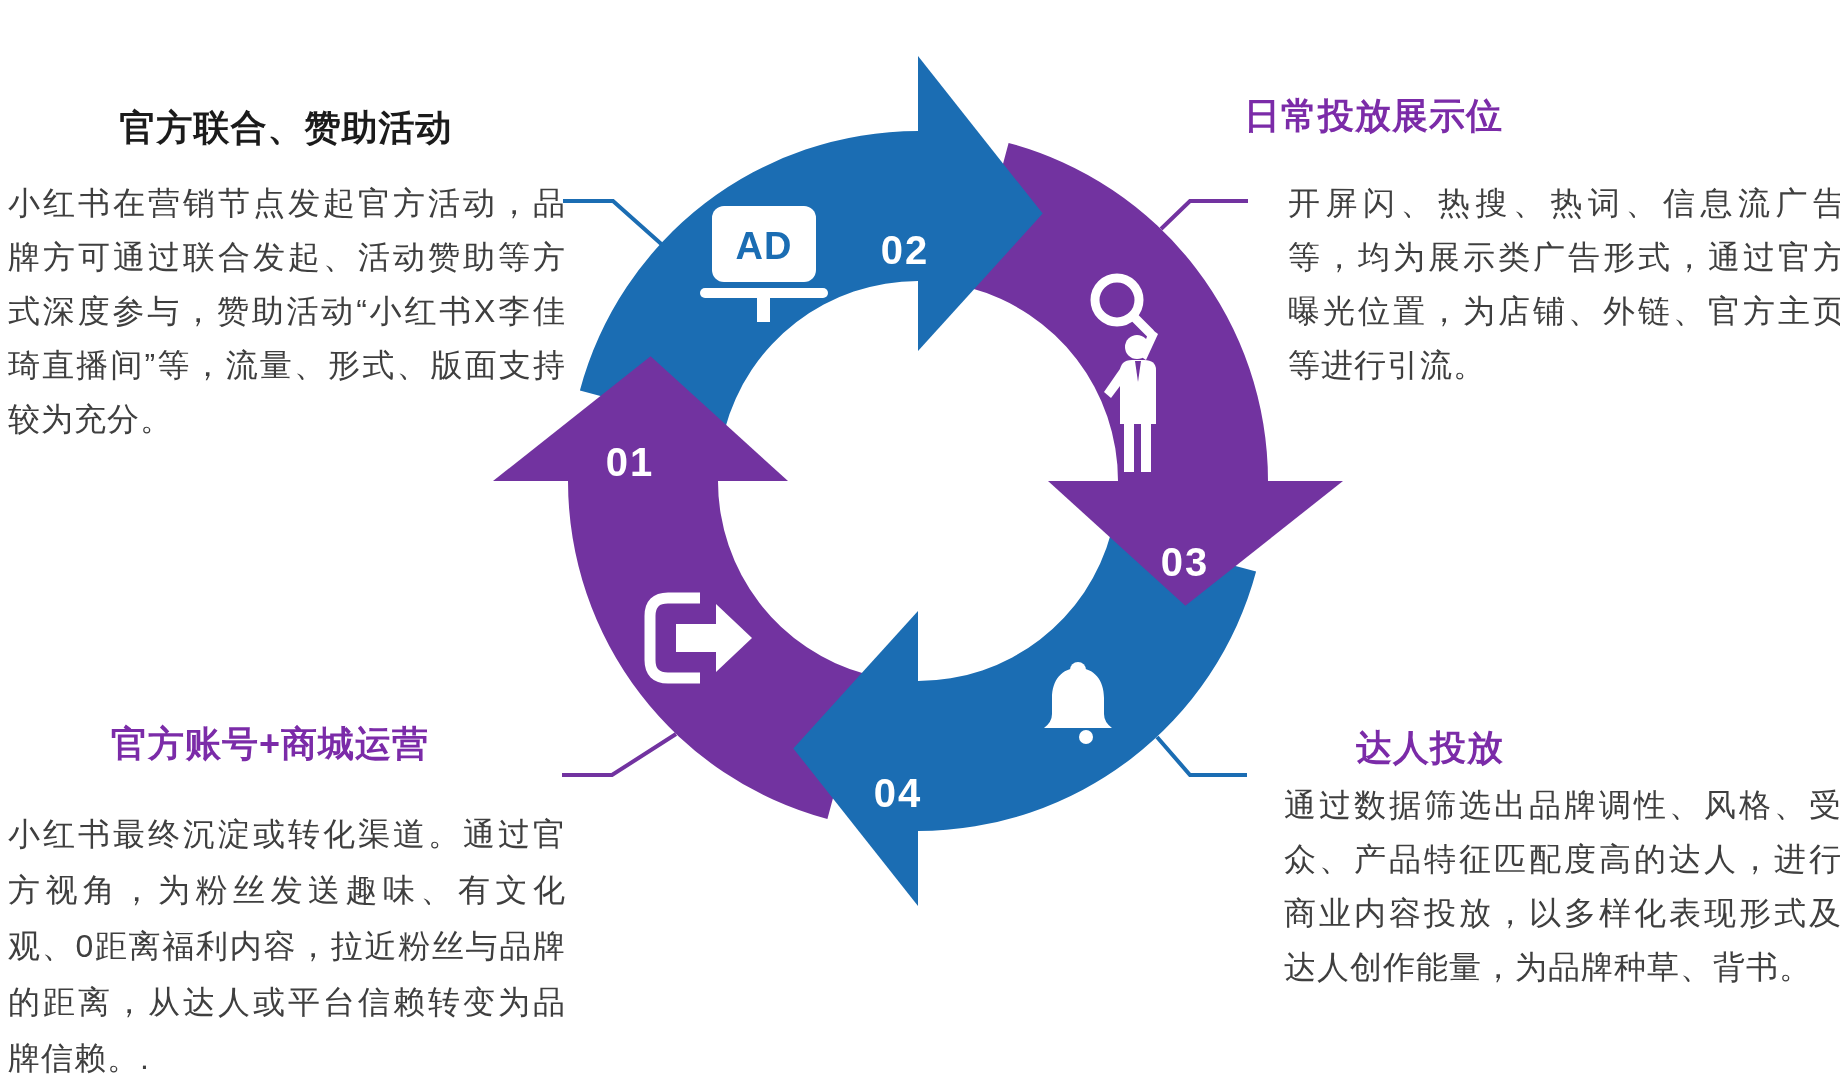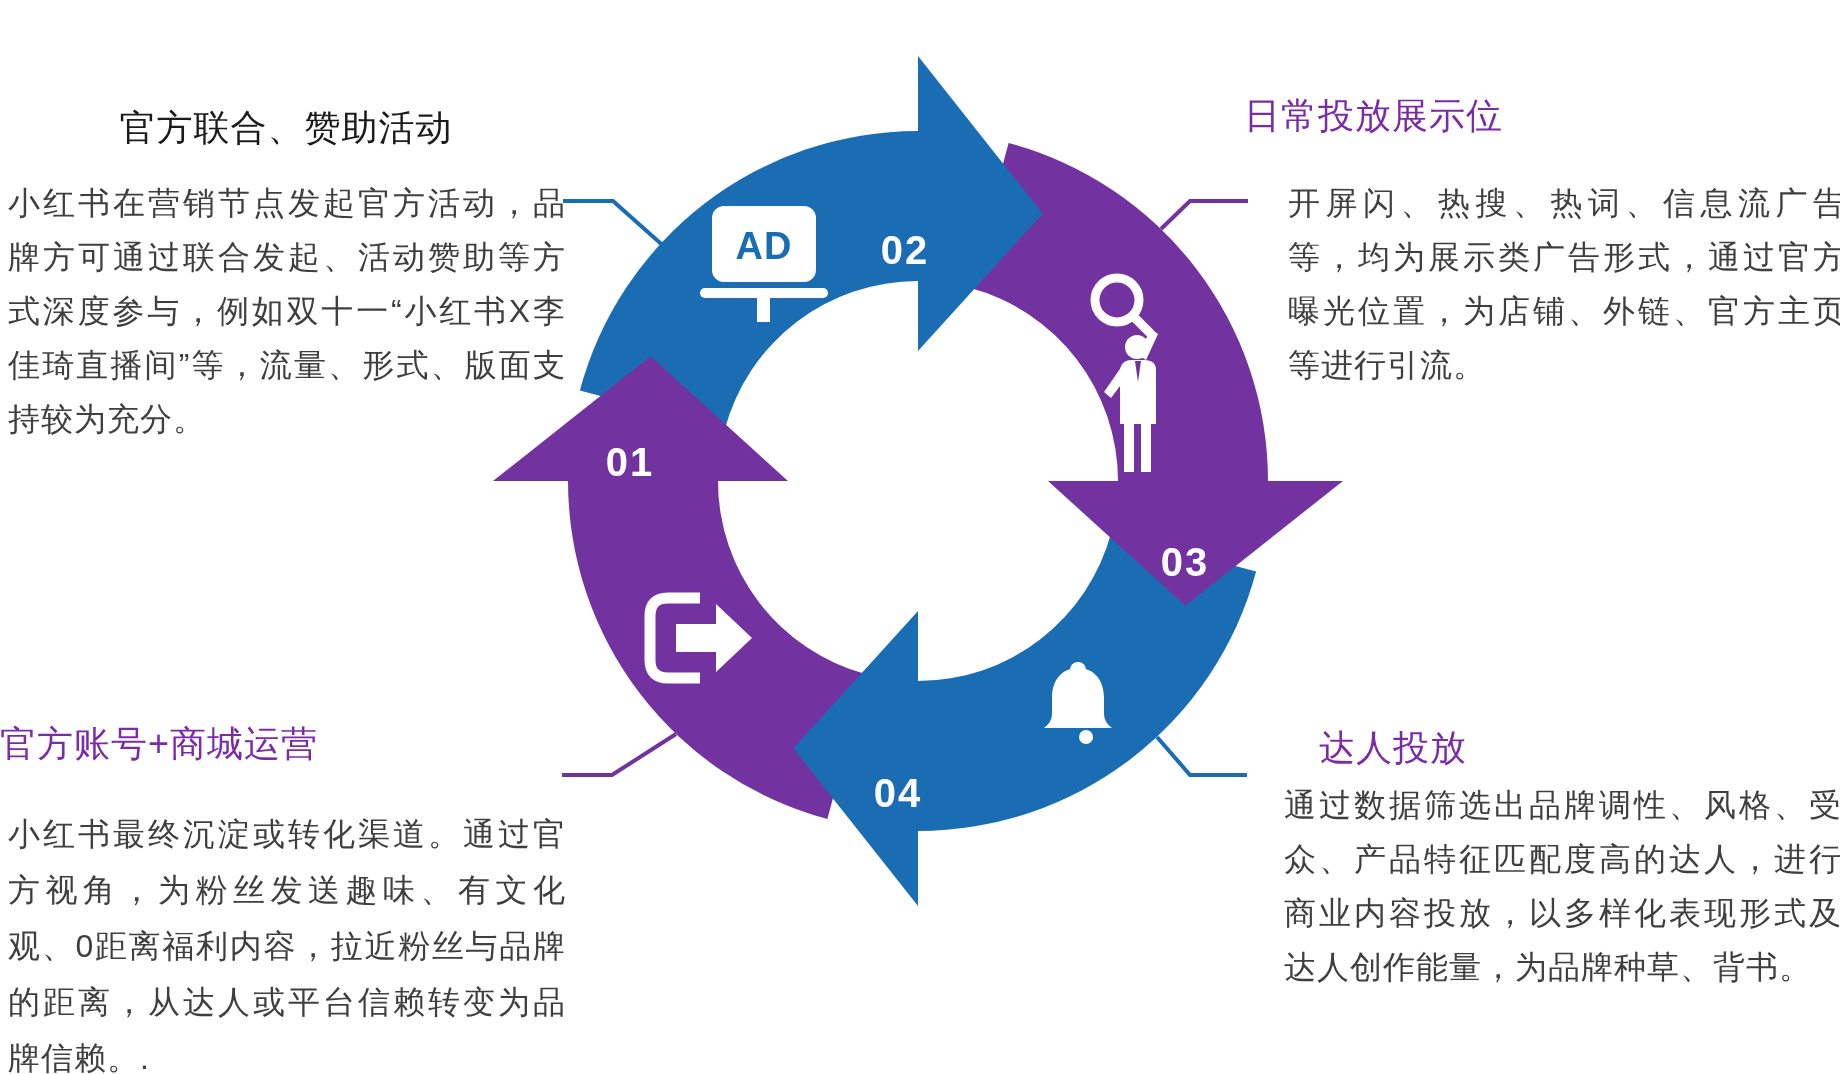--- a/index.html
+++ b/index.html
@@ -18,35 +18,35 @@
   svg text.num {
     font-family:"Liberation Sans","DejaVu Sans",sans-serif;
     font-weight:bold; font-size:40px; fill:#ffffff; letter-spacing:2px;
   }
   svg text.ad {
     font-family:"Liberation Sans","DejaVu Sans",sans-serif;
     font-weight:bold; font-size:38px; fill:#1b6db3; letter-spacing:1px;
   }
   .block { position:absolute; }
   .title {
-    font-size:36px; font-weight:normal; color:#7b2ba8;
+    font-size:36px; font-weight:bold; color:#7b2ba8;
     letter-spacing:1px; white-space:nowrap;
   }
   .title.dark { color:#1b1b1b; }
   .body-text {
     font-size:32px; color:#3f3f3f; letter-spacing:1px;
     line-height:54px; text-align:justify; text-justify:inter-character;
   }
   .tl-title { left:8px;   top:104px; width:556px; text-align:center; }
   .tl-body  { left:8px;   top:176px; width:558px; }
   .tr-title { left:1244px;top:92px; }
   .tr-body  { left:1288px;top:176px; width:558px; }
-  .bl-title { left:0px;   top:720px; width:540px; text-align:left; }
+  .bl-title { left:0px;   top:720px; width:540px; text-align:center; }
   .bl-body  { left:8px;   top:806px; width:558px; line-height:56px; }
-  .br-title { left:1319px;top:724px; }
+  .br-title { left:1356px;top:724px; }
   .br-body  { left:1284px;top:778px; width:558px; }
 </style>
 </head>
 <body>
 
 <div id="stage">
 
   <svg width="1840" height="1074" viewBox="0 0 1840 1074">
 
     <path class="stroke-blue" d="M563 201 L613 201 L668 250"></path>
@@ -95,21 +95,21 @@
     </g>
 
     <g>
       <path class="icon-stroke" stroke-width="11" d="M700 598 L668 598 Q650 598 650 616 L650 660 Q650 678 668 678 L700 678"></path>
       <rect class="icon-white" x="676" y="624" width="40" height="28"></rect>
       <path class="icon-white" d="M716 604 L716 672 L752 638 Z"></path>
     </g>
   </svg>
 
   <div class="block title dark tl-title">官方联合、赞助活动</div>
-  <div class="block body-text tl-body">小红书在营销节点发起官方活动，品牌方可通过联合发起、活动赞助等方式深度参与，例如双十一“小红书X李佳琦直播间”等，流量、形式、版面支持较为充分。</div>
+  <div class="block body-text tl-body">小红书在营销节点发起官方活动，品牌方可通过联合发起、活动赞助等方式深度参与，赞助活动“小红书X李佳琦直播间”等，流量、形式、版面支持较为充分。</div>
 
   <div class="block title tr-title">日常投放展示位</div>
   <div class="block body-text tr-body">开屏闪、热搜、热词、信息流广告等，均为展示类广告形式，通过官方曝光位置，为店铺、外链、官方主页等进行引流。</div>
 
   <div class="block title bl-title">官方账号+商城运营</div>
   <div class="block body-text bl-body">小红书最终沉淀或转化渠道。通过官方视角，为粉丝发送趣味、有文化观、0距离福利内容，拉近粉丝与品牌的距离，从达人或平台信赖转变为品牌信赖。.</div>
 
   <div class="block title br-title">达人投放</div>
   <div class="block body-text br-body">通过数据筛选出品牌调性、风格、受众、产品特征匹配度高的达人，进行商业内容投放，以多样化表现形式及达人创作能量，为品牌种草、背书。</div>
 

